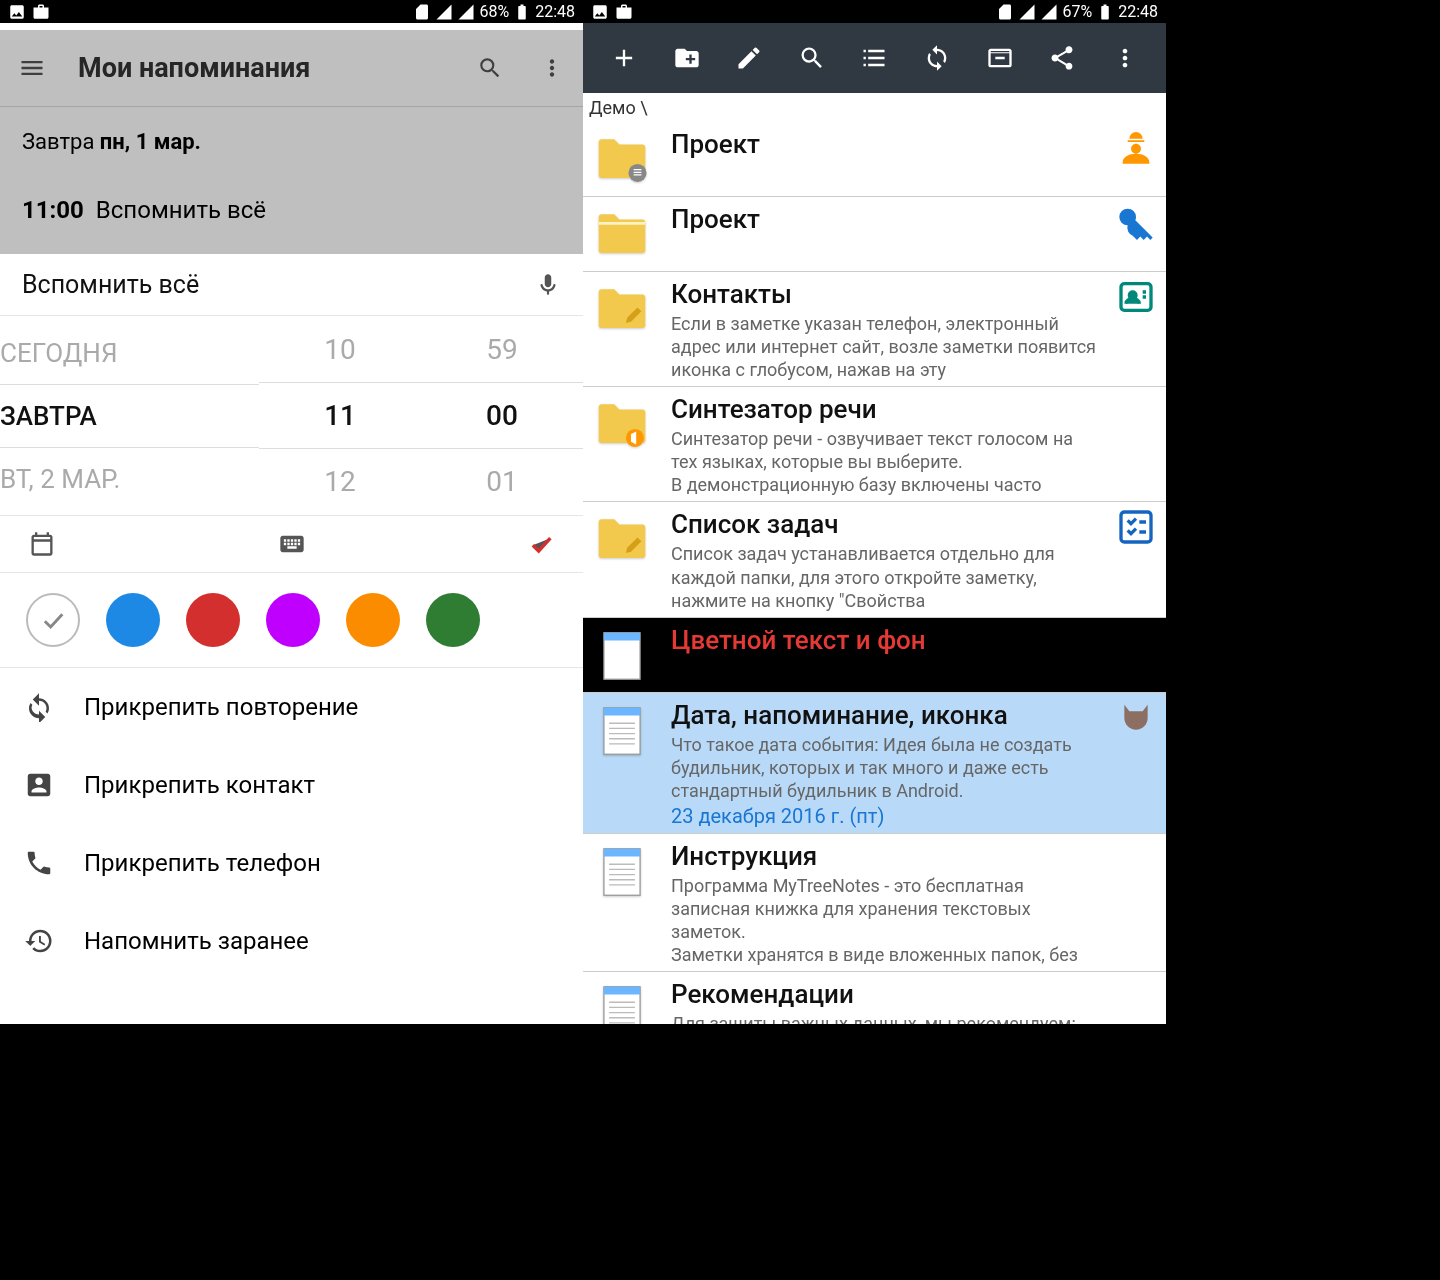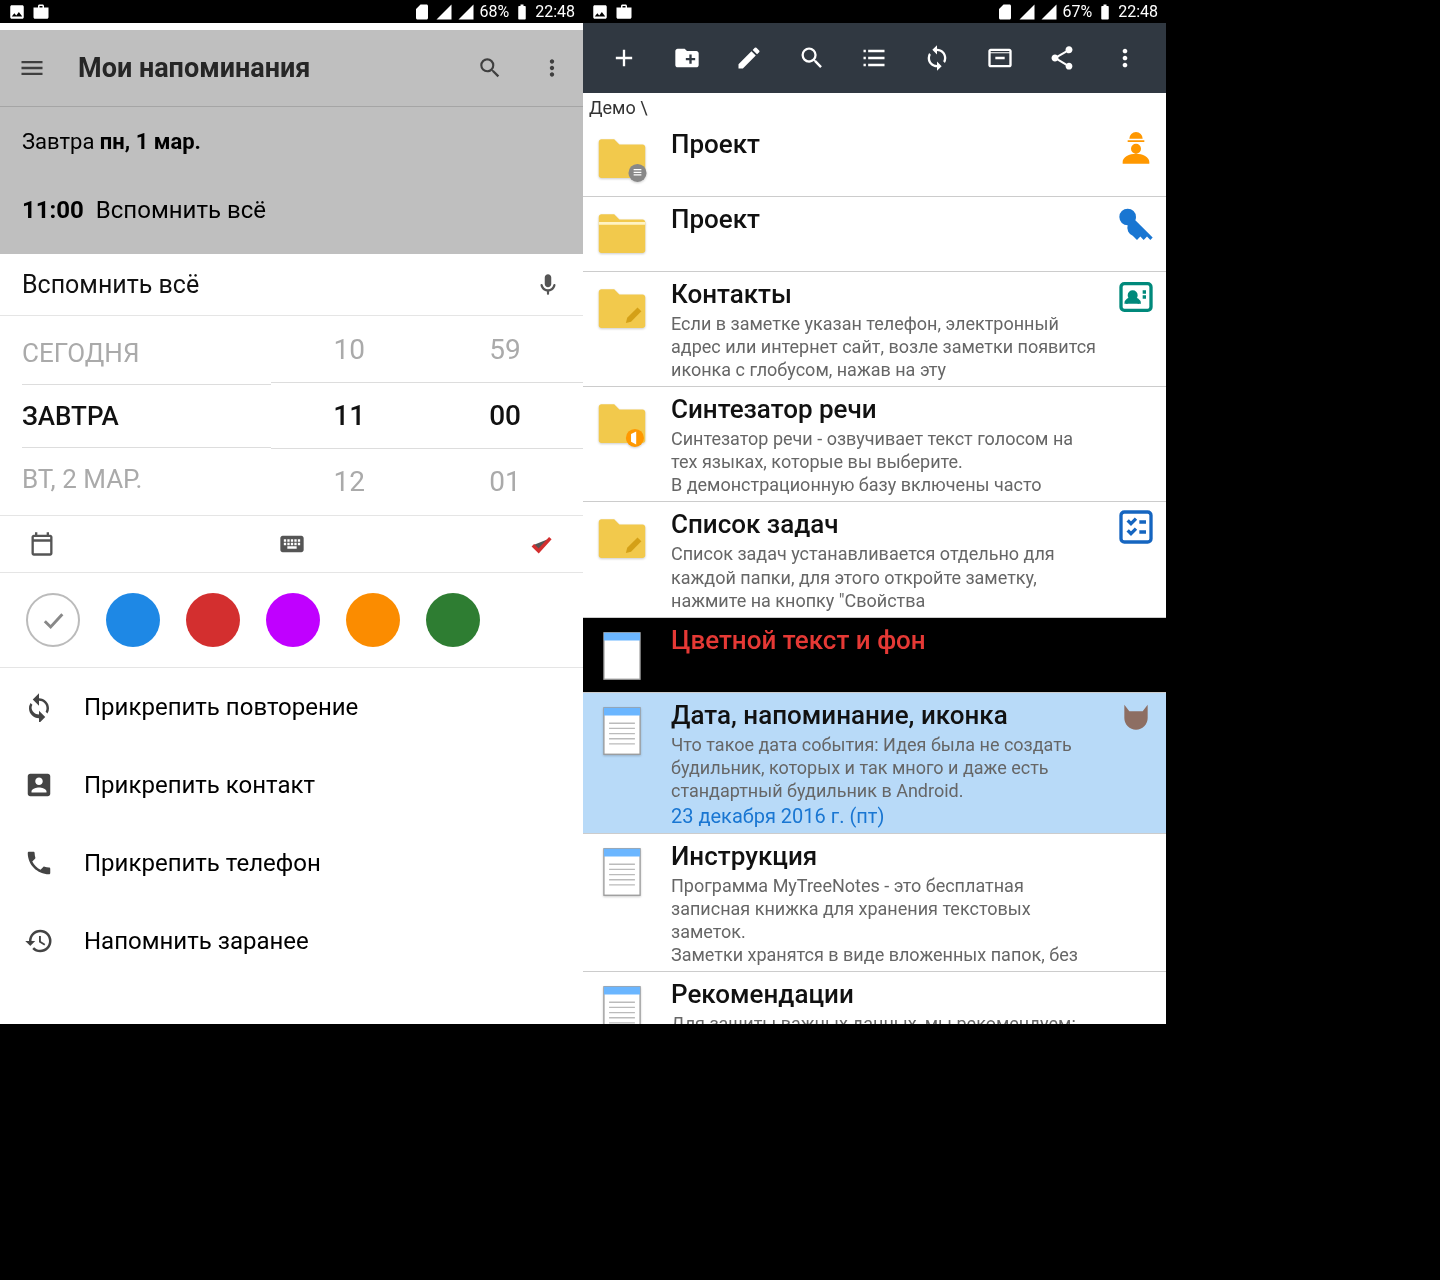--- a/index.html
+++ b/index.html
@@ -25,21 +25,21 @@
 .p1-time { font-size: 24px; font-weight: 700; }
 .p1-remind { font-size: 24px; }
 
 
 .sheet { position: absolute; top: 254px; left: 0; right: 0; bottom: 0; background: #fff; z-index: 2; display: flex; flex-direction: column; }
 .sheet-input { display: flex; align-items: center; padding: 16px 22px; border-bottom: 1px solid #e5e5e5; }
 .sheet-input-text { font-size: 25px; color: #111; flex: 1; }
 .mic-icon { width: 26px; height: 26px; fill: #555; }
 .wheel { display: flex; border-bottom: 1px solid #e5e5e5; height: 200px; overflow: hidden; }
 .wheel-col { flex: 1; display: flex; flex-direction: column; justify-content: center; }
-.wheel-col.day { flex: 1.6; padding-left: 22px; }
+.wheel-col.day { flex: 1.6; }
 .wheel-row { font-size: 26px; padding: 16px 0; color: #aaa; }
 .wheel-row.sel { color: #111; font-weight: 500; border-top: 1px solid #ddd; border-bottom: 1px solid #ddd; }
 .wheel-col.hour, .wheel-col.min { text-align: center; }
 .wheel-col.hour .wheel-row, .wheel-col.min .wheel-row { font-size: 28px; }
 .actions { display: flex; align-items: center; padding: 14px 28px; border-bottom: 1px solid #e5e5e5; }
 .act-spacer { flex: 1; }
 .act-icon { width: 28px; height: 28px; fill: #555; }
 .check { stroke: #d32f2f; }
 .colors { display: flex; gap: 26px; padding: 20px 26px; border-bottom: 1px solid #e5e5e5; }
 .color-dot { width: 54px; height: 54px; border-radius: 50%; }

